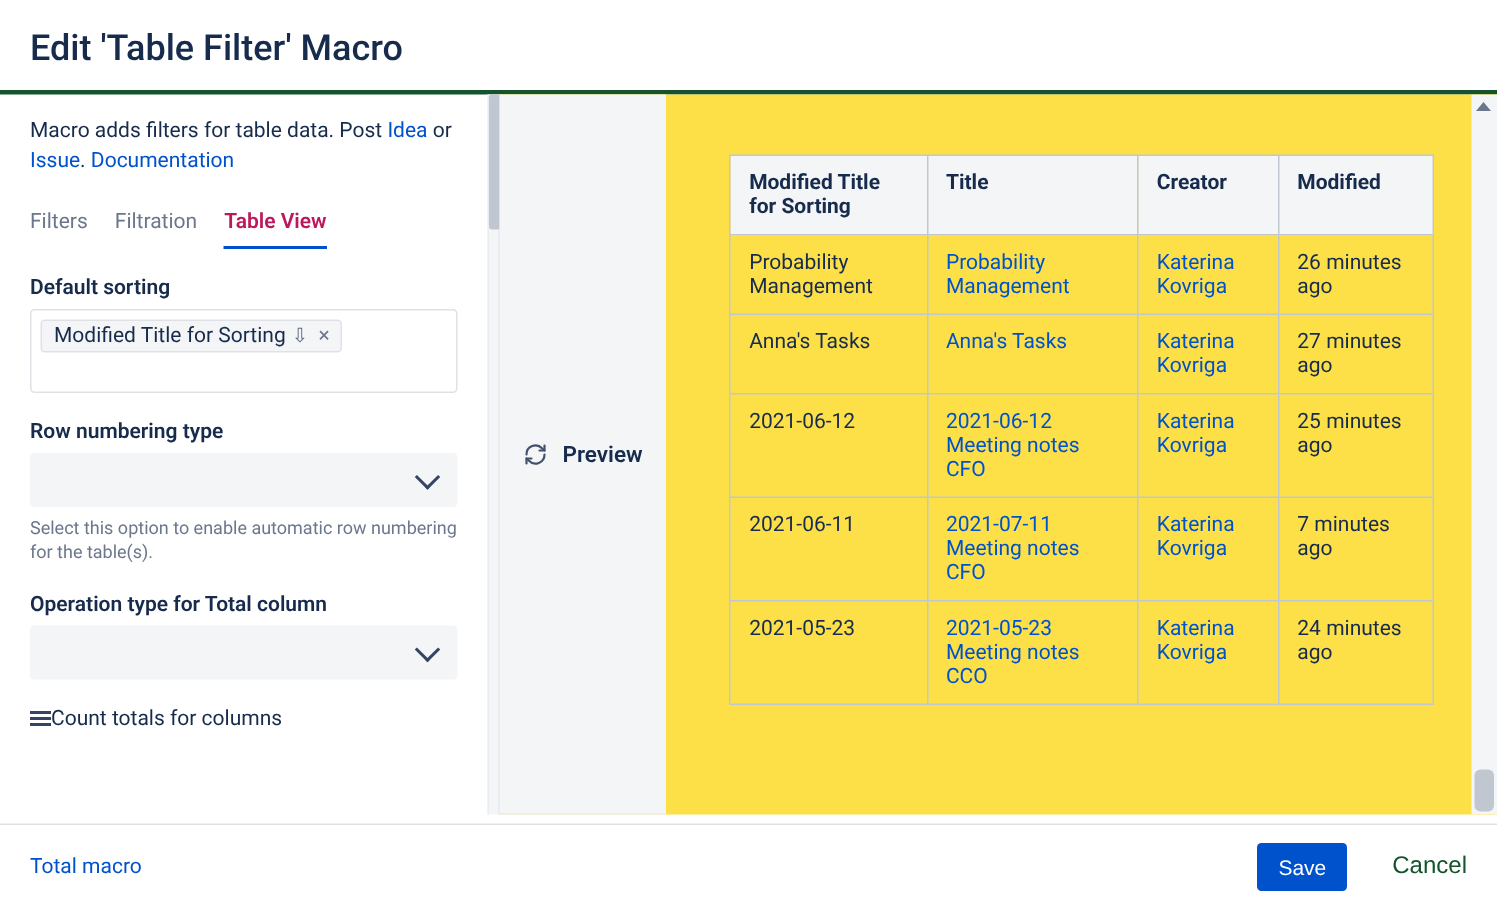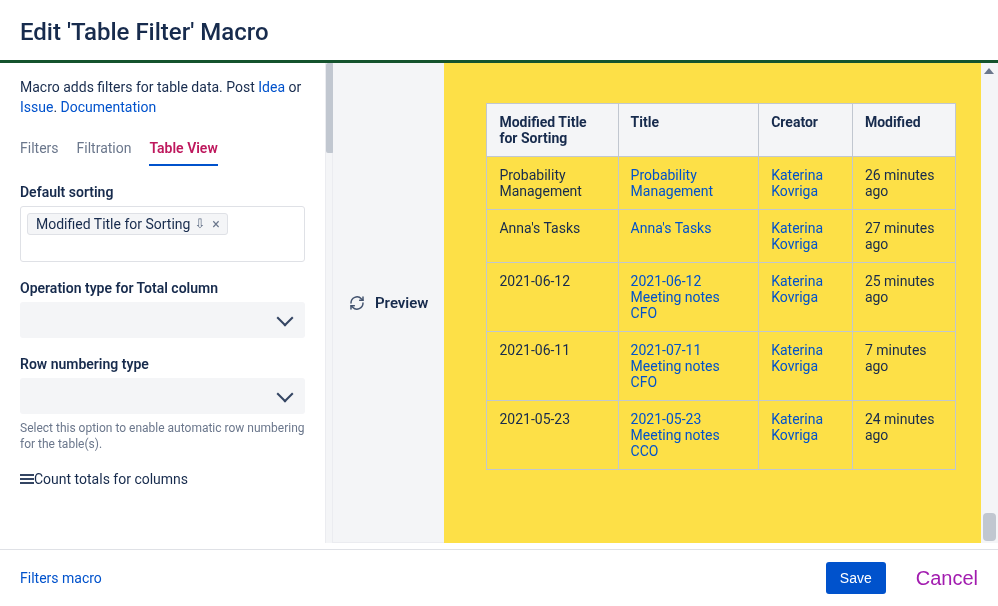--- a/index.html
+++ b/index.html
@@ -264,22 +264,22 @@
     border: none;
     border-radius: 3px;
     padding: 8px 14px;
     font-size: 14px;
     font-weight: 500;
     cursor: pointer;
   }
   .btn-link {
     background: none;
     border: none;
-    color: #a21caf;
-    font-size: 20px;
+    color: #14532d;
+    font-size: 16px;
     cursor: pointer;
   }
   .refresh svg { width: 16px; height: 16px; }
 </style>
 </head>
 <body>
 
 <div class="header">
   <h1>Edit 'Table Filter' Macro</h1>
 </div>
@@ -302,28 +302,28 @@
       <div class="chip-input">
         <span class="chip">
           <span>Modified Title for Sorting</span>
           <span class="arrow">⇩</span>
           <span class="remove">×</span>
         </span>
       </div>
     </div>
 
     <div class="section">
-      <div class="section-label">Operation type for Total column</div>
-      <div class="select-box"></div>
-    </div>
-
-    <div class="section">
       <div class="section-label">Row numbering type</div>
       <div class="select-box"></div>
       <div class="help-text">Select this option to enable automatic row numbering for the table(s).</div>
+    </div>
+
+    <div class="section">
+      <div class="section-label">Operation type for Total column</div>
+      <div class="select-box"></div>
     </div>
 
     <div class="count-row">
       <span class="hamburger">
           <span></span>
           <span></span>
           <span></span>
         </span>
       <span>Count totals for columns</span>
     </div>
@@ -396,18 +396,18 @@
       </table>
       <div class="right-scroll-track">
         <div class="right-scroll-arrow up"></div>
         <div class="right-scroll-thumb"></div>
       </div>
     </div>
   </div>
 </div>
 
 <div class="footer">
-  <span class="select-macro">Filters macro</span>
+  <span class="select-macro">Total macro</span>
   <div class="actions">
     <button class="btn-primary">Save</button>
     <button class="btn-link">Cancel</button>
   </div>
 </div>
 
 </body></html>

